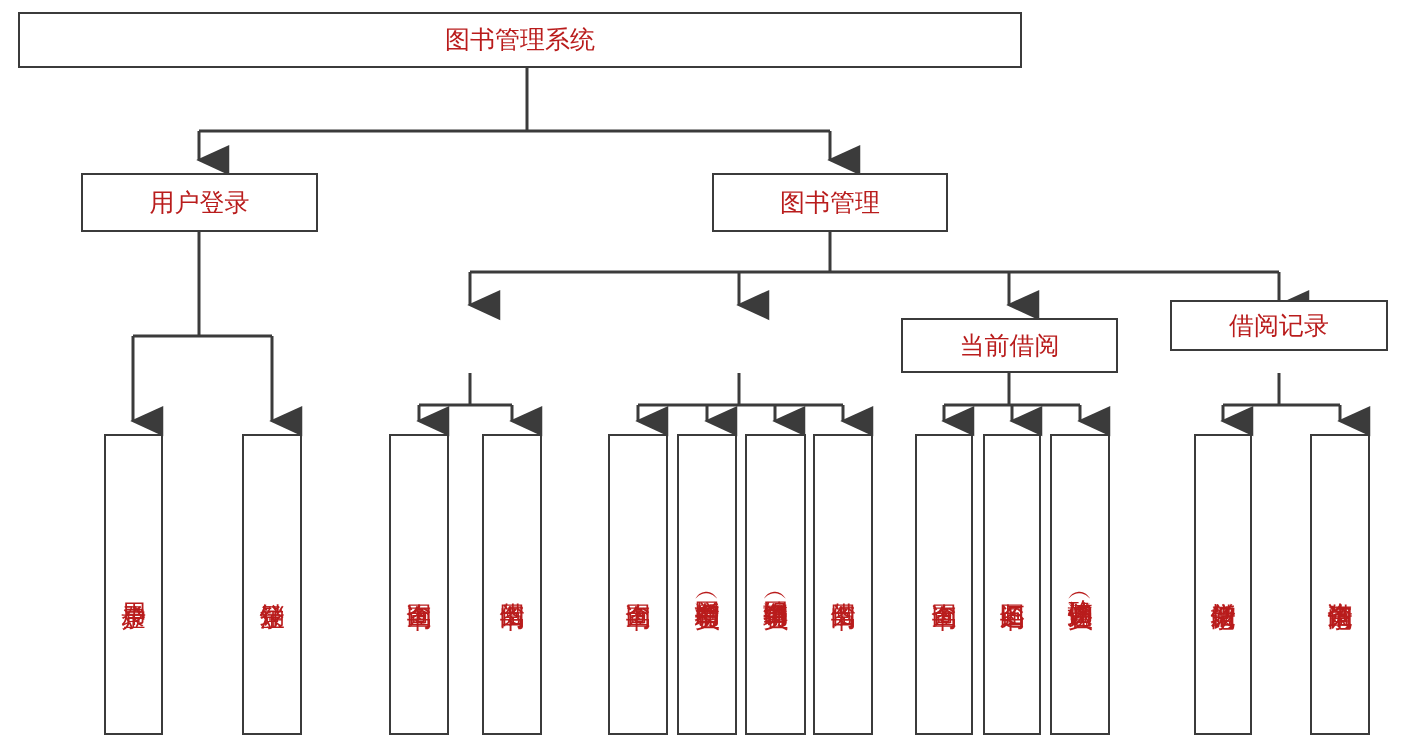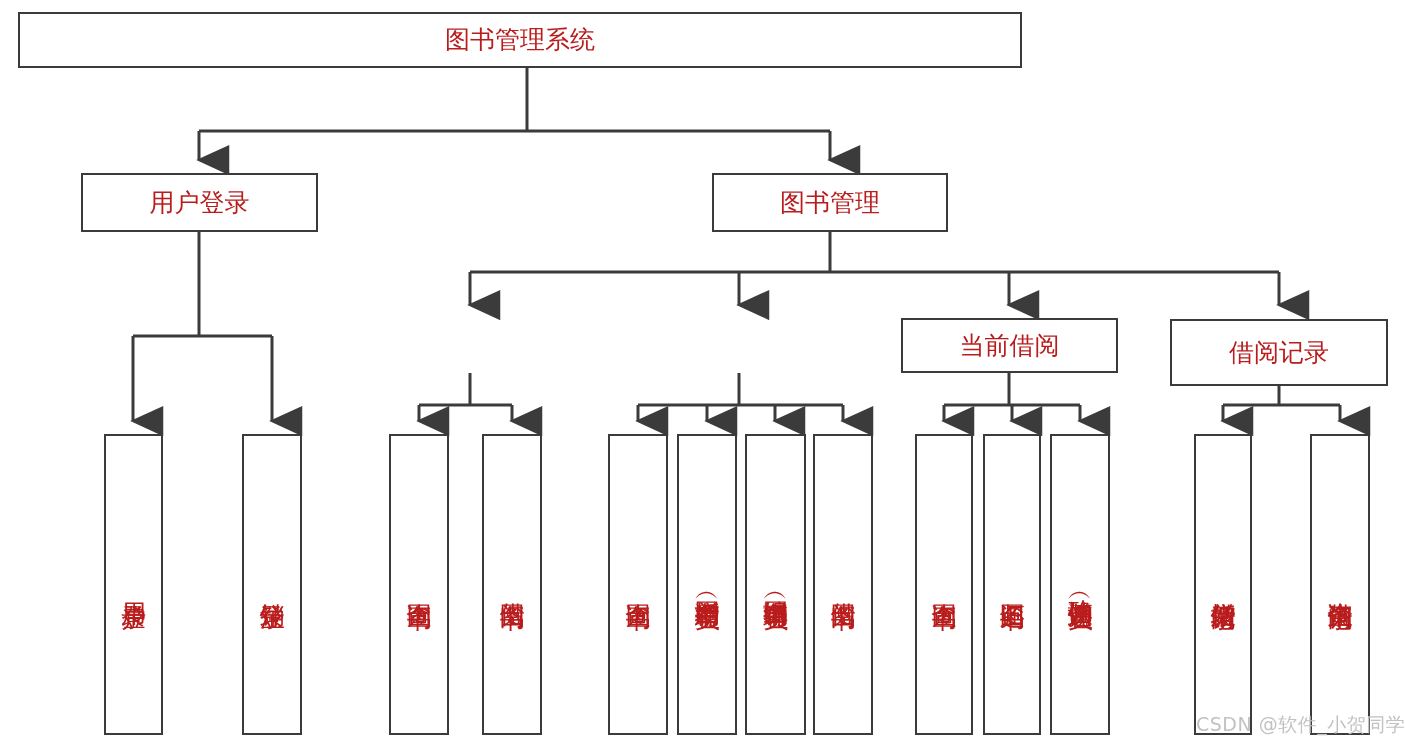--- a/index.html
+++ b/index.html
@@ -128,21 +128,21 @@
   <div class="node horiz" id="n2-0" style="left: 81px; top: 173px; width: 237px; height: 59px;">
     <span>用户登录</span>
   </div>
   <div class="node horiz" id="n2-1" style="left: 712px; top: 173px; width: 236px; height: 59px;">
     <span>图书管理</span>
   </div>
 
   <div class="node horiz" id="n3-2" style="left: 901px; top: 318px; width: 217px; height: 55px;">
     <span>当前借阅</span>
   </div>
-  <div class="node horiz" id="n3-3" style="left: 1170px; top: 319px; width: 218px; height: 67px;">
+  <div class="node horiz" id="n3-3" style="left: 1170px; top: 300px; width: 218px; height: 51px;">
     <span>借阅记录</span>
   </div>
 
   <div class="node vert" id="lf-0" style="left: 104px; top: 434px; width: 59px; height: 301px;">
     <span>用户登录</span>
   </div>
   <div class="node vert" id="lf-1" style="left: 242px; top: 434px; width: 60px; height: 301px;">
     <span>注销登录</span>
   </div>
   <div class="node vert" id="lf-2" style="left: 389px; top: 434px; width: 60px; height: 301px;">
@@ -172,15 +172,14 @@
   <div class="node vert" id="lf-10" style="left: 1050px; top: 434px; width: 60px; height: 301px;">
     <span>确认归还（管理员）</span>
   </div>
   <div class="node vert" id="lf-11" style="left: 1194px; top: 434px; width: 58px; height: 301px;">
     <span>新增借阅记录</span>
   </div>
   <div class="node vert" id="lf-12" style="left: 1310px; top: 434px; width: 60px; height: 301px;">
     <span>查询借阅记录</span>
   </div>
 
-  <div class="watermark" id="wm" style="left: 1196px; top: 712px;">CSDN @软件_小贺同学</div>
 
 </div>
 
 </body></html>

